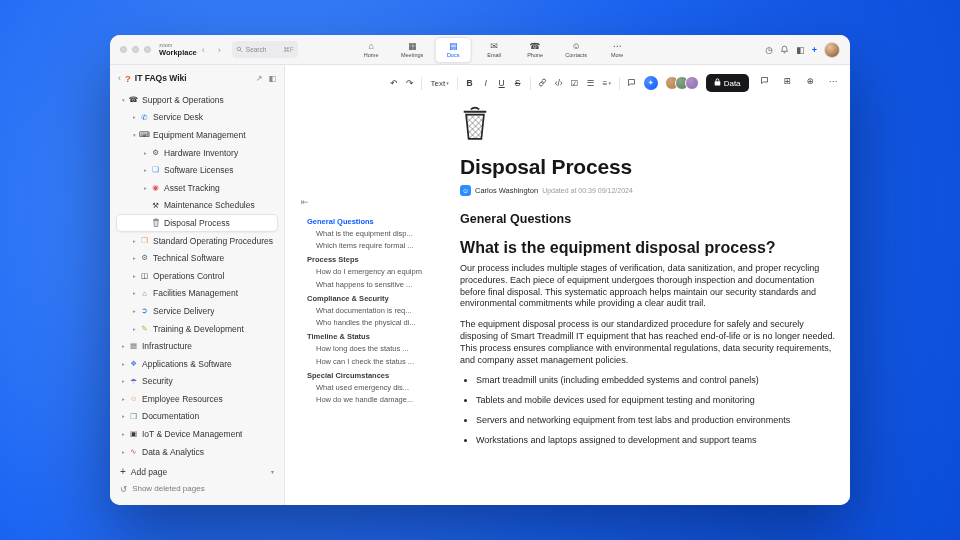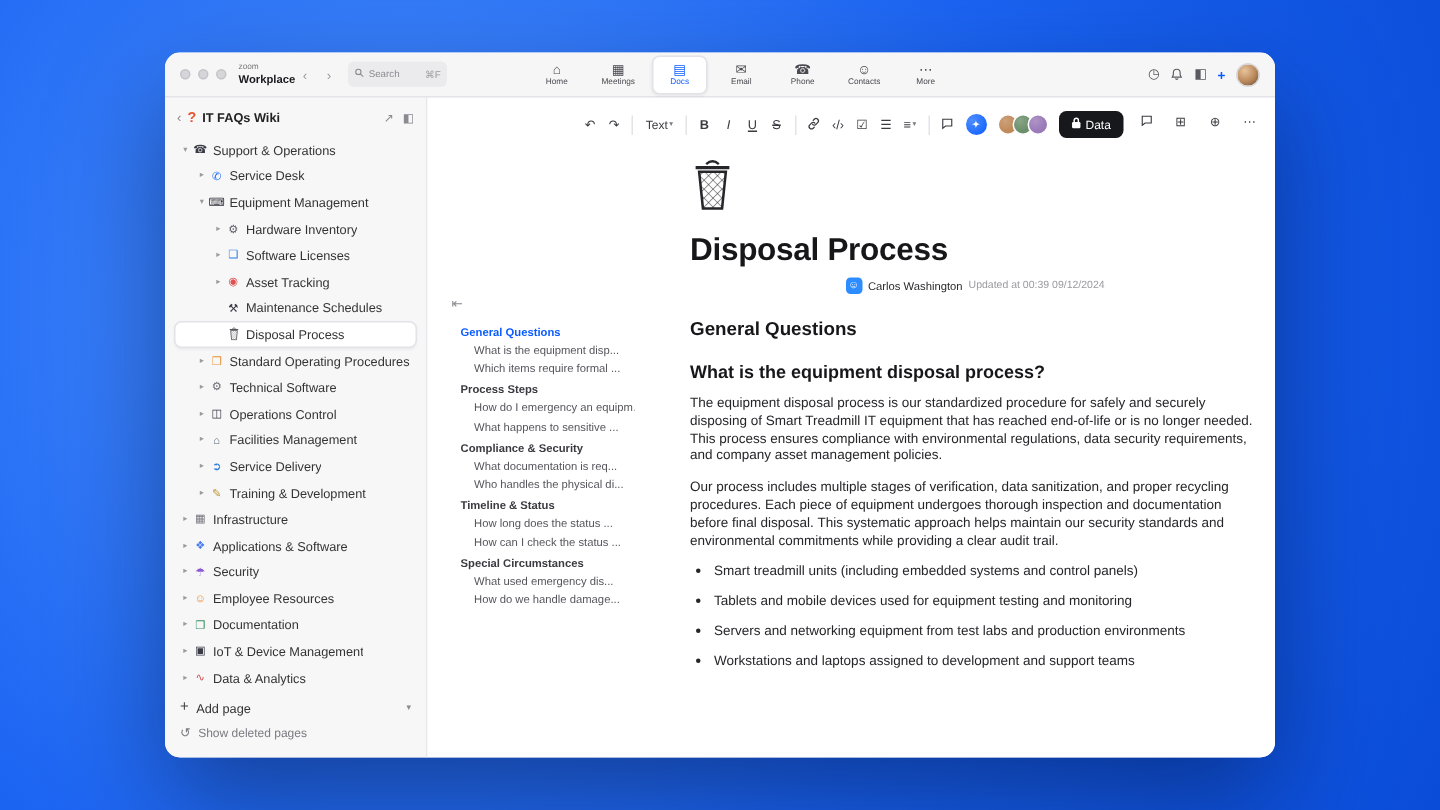--- a/index.html
+++ b/index.html
@@ -96,27 +96,27 @@
             white-space:nowrap;overflow:hidden;}
   .toc-item.lv0{font-weight:bold;color:#3a3a40;margin-top:2px;}
   .toc-item.lv0:first-child{margin-top:0;}
   .toc-item.lv1{padding-left:9px;}
   .toc-item.active{color:#0b5cff;}
 
   .article{position:absolute;left:175px;top:8px;width:380px;}
   .doc-icon{width:30px;height:36px;}
   .doc-title{font-size:21px;font-weight:bold;color:#17171a;margin-top:14px;line-height:23px;
              letter-spacing:-0.2px;}
-  .byline{display:flex;align-items:center;gap:4px;margin-top:7px;height:11px;justify-content:center;}
+  .byline{display:flex;align-items:center;gap:4px;margin-top:7px;height:11px;}
   .byline .bav{width:11px;height:11px;border-radius:3px;background:#2d8cff;color:#fff;font-size:7px;
                display:flex;align-items:center;justify-content:center;}
   .byline .bname{font-size:7.5px;color:#2a2a2e;}
   .byline .bupd{font-size:7px;color:#9a9aa0;}
   .doc-h2{font-size:12.5px;font-weight:bold;color:#17171a;margin-top:16px;line-height:15px;}
-  .doc-h3{font-size:12px;font-weight:bold;color:#17171a;margin-top:15px;line-height:12px;}
+  .doc-h3{font-size:16px;font-weight:bold;color:#17171a;margin-top:15px;line-height:12px;}
   .doc-h3.q2{margin-top:26px;}
   .doc-p{font-size:9px;line-height:11.8px;color:#26262a;margin-top:9px;}
   .doc-ul{margin-top:10px;padding-left:16px;list-style:disc;}
   .doc-ul li{font-size:9px;line-height:9px;color:#26262a;margin-bottom:11px;}
 </style>
 </head>
 <body>
 
 <div class="window" data-name="zoom-workplace-window">
 
@@ -500,22 +500,22 @@
                 <path d="M6.5 10 L9.2 36 L22.8 36 L25.5 10 Z" fill="url(#hbbig)" stroke="#26262a" stroke-width="1.8" fill-opacity="0.9"></path>
               </svg></div>
           <h1 class="doc-title" data-name="page-title">Disposal Process</h1>
           <div class="byline" data-name="byline">
             <span class="bav" data-name="author-avatar">☺</span>
             <span class="bname" data-name="author-name">Carlos Washington</span>
             <span class="bupd" data-name="updated-timestamp">Updated at 00:39 09/12/2024</span>
           </div>
           <h2 class="doc-h2" data-name="section-heading">General Questions</h2>
           <h3 class="doc-h3" data-name="question-heading-1">What is the equipment disposal process?</h3>
+          <p class="doc-p" data-name="paragraph-2">Our process includes multiple stages of verification, data sanitization, and proper recycling procedures. Each piece of equipment undergoes thorough inspection and documentation before final disposal. This systematic approach helps maintain our security standards and environmental commitments while providing a clear audit trail.</p>
           <p class="doc-p" data-name="paragraph-1">The equipment disposal process is our standardized procedure for safely and securely disposing of Smart Treadmill IT equipment that has reached end-of-life or is no longer needed. This process ensures compliance with environmental regulations, data security requirements, and company asset management policies.</p>
-          <p class="doc-p" data-name="paragraph-2">Our process includes multiple stages of verification, data sanitization, and proper recycling procedures. Each piece of equipment undergoes thorough inspection and documentation before final disposal. This systematic approach helps maintain our security standards and environmental commitments while providing a clear audit trail.</p>
           <ul class="doc-ul" id="bullets" data-name="bullet-list">
               <li data-name="bullet-item">Smart treadmill units (including embedded systems and control panels)</li>
               <li data-name="bullet-item">Tablets and mobile devices used for equipment testing and monitoring</li>
               <li data-name="bullet-item">Servers and networking equipment from test labs and production environments</li>
               <li data-name="bullet-item">Workstations and laptops assigned to development and support teams</li>
             </ul>
         </article>
       </div>
     </section>
   </div>

